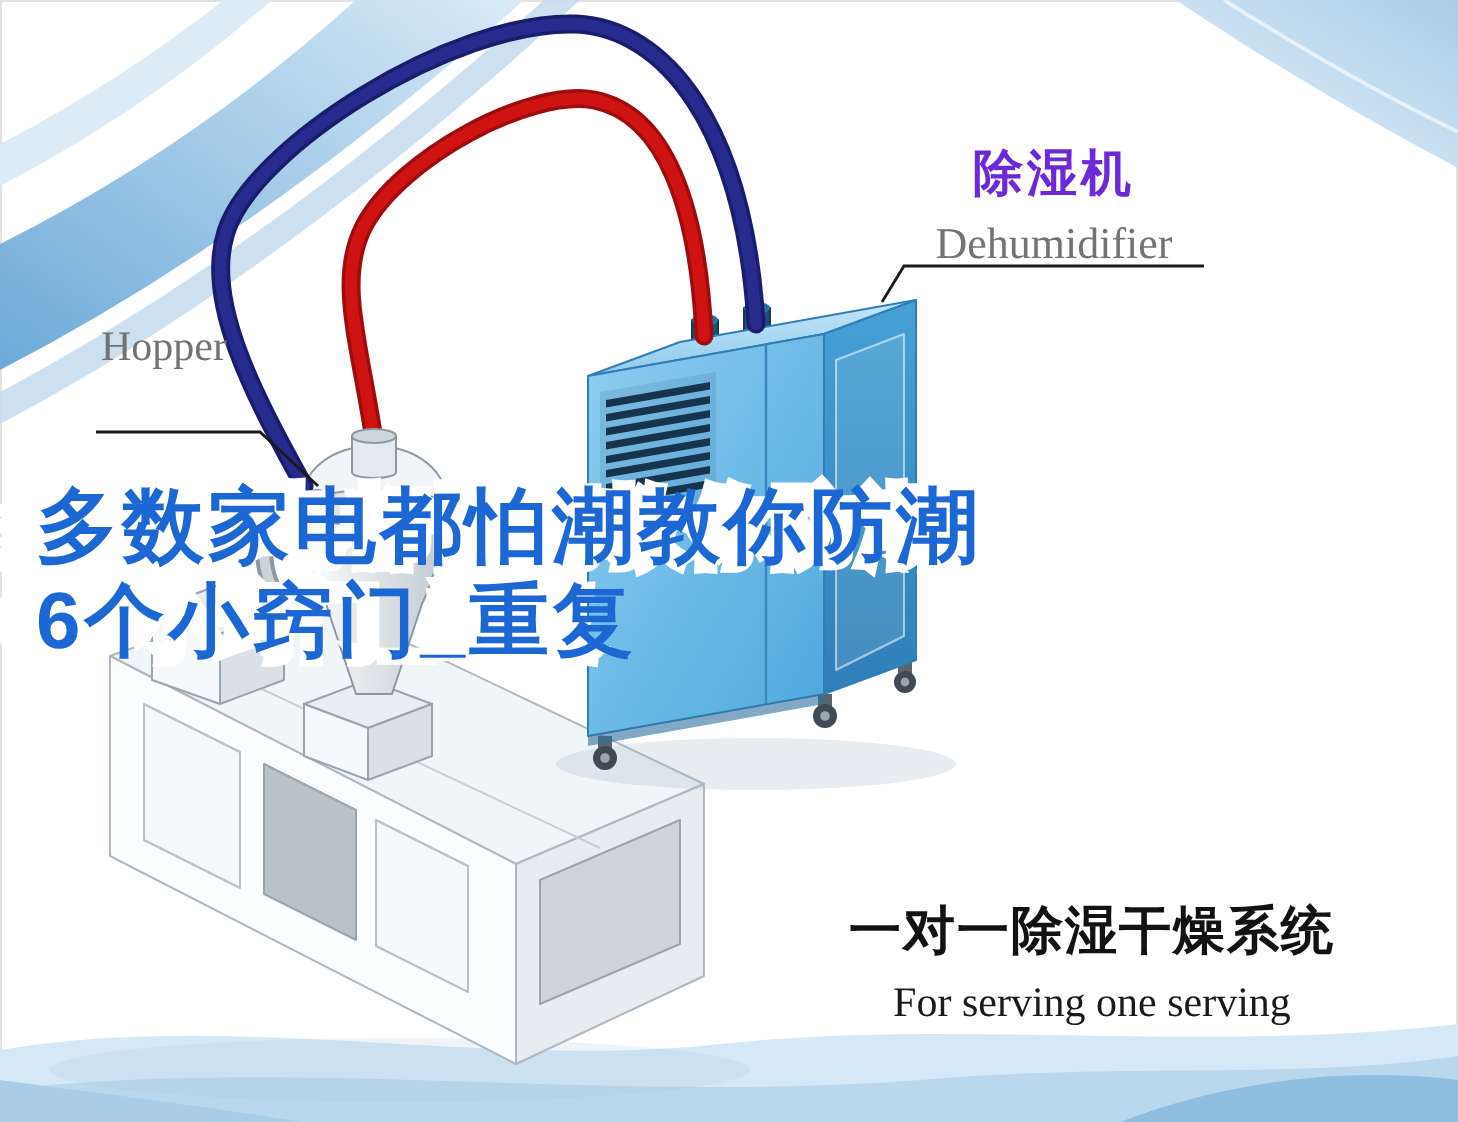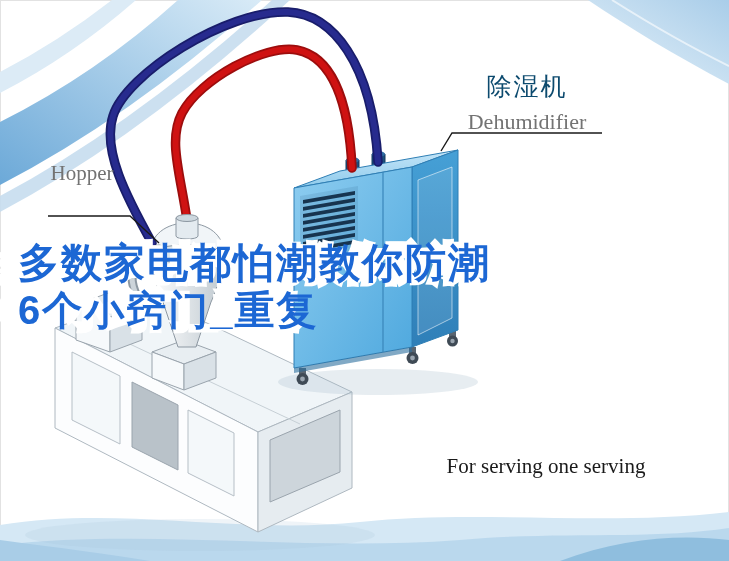--- a/index.html
+++ b/index.html
@@ -3,21 +3,21 @@
 <meta charset="utf-8">
 <style>
   html,body{margin:0;padding:0;background:#fff;}
   .stage{
     position:relative;width:729px;height:561px;overflow:hidden;background:#fff;
     font-family:"Liberation Sans", sans-serif;
     box-shadow:inset 0 0 0 1px #e2e2e2;
   }
   .stage svg{position:absolute;left:0;top:0;}
   .callout{position:absolute;text-align:center;color:#111;}
-  .callout .cn{font-weight:400;color:#0c4a6e;}
+  .callout .cn{font-weight:700;color:#6d28d9;}
   .callout .en{font-family:"Liberation Serif", serif;color:#737373;}
   .dehum-label{left:448px;top:70px;width:158px;}
   .dehum-label .cn{font-size:25px;letter-spacing:2px;}
   .dehum-label .en{font-size:22px;margin-top:6px;}
   .hopper-label{left:22px;top:154px;width:120px;}
   .hopper-label .cn{font-size:23px;letter-spacing:1px;}
   .hopper-label .en{font-size:21px;margin-top:7px;font-family:Liberation Serif, serif;}
   .title-line{
     position:absolute;left:0;right:0;text-align:left;
     font-weight:900;letter-spacing:2px;color:var(--title-blue,#1c67d4);padding-left:18px;
@@ -189,16 +189,17 @@
   <div class="title-line title-1">
     <span class="stroke" aria-hidden="true">多数家电都怕潮教你防潮</span>
     <span class="fill">多数家电都怕潮教你防潮</span>
   </div>
   <div class="title-line title-2">
     <span class="stroke" aria-hidden="true">6个小窍门_重复</span>
     <span class="fill">6个小窍门_重复</span>
   </div>
 
   <div class="caption">
+    <div class="cn">一对一除湿干燥系统</div>
     <div class="en">For serving one serving</div>
   </div>
 
 </div>
 
 </body></html>

